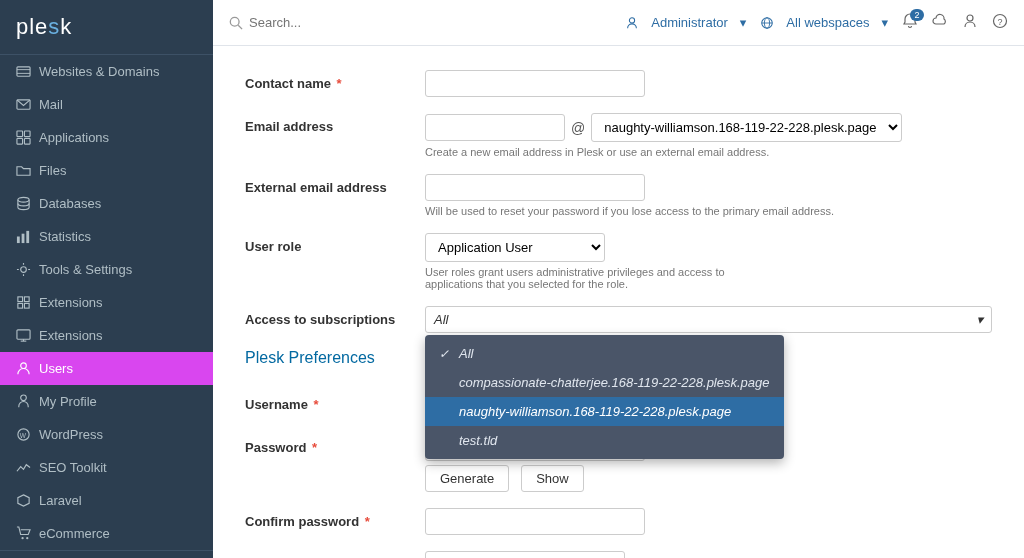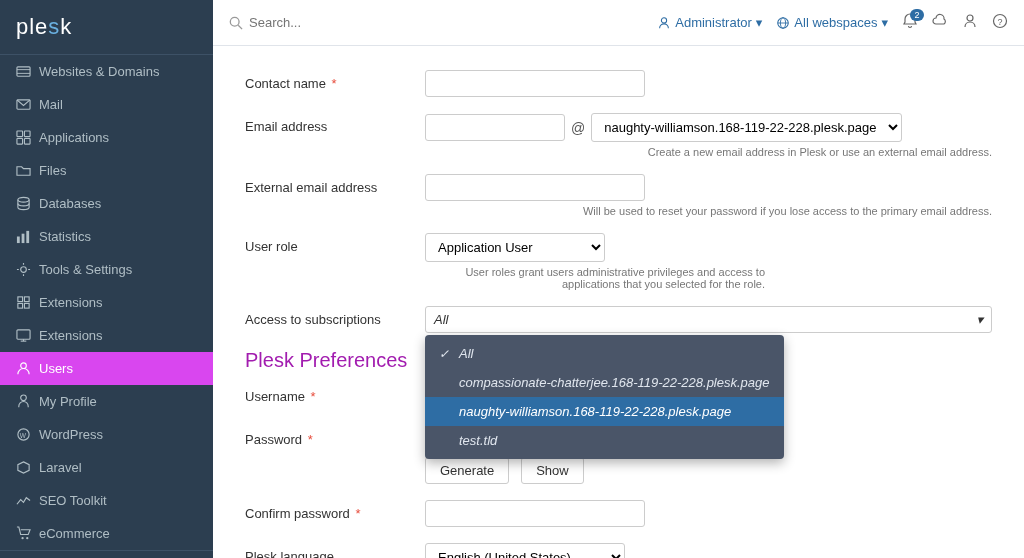--- a/index.html
+++ b/index.html
@@ -83,21 +83,21 @@
     }
     .header-right {
       display: flex;
       align-items: center;
       gap: 14px;
       margin-left: auto;
     }
     .header-btn {
       display: flex;
       align-items: center;
-      gap: 4px;
+      gap: 12px;
       cursor: pointer;
       color: #2e6da4;
       font-size: 13px;
     }
     .header-icon {
       color: #666;
       cursor: pointer;
       font-size: 15px;
       position: relative;
     }
@@ -128,63 +128,63 @@
       align-items: flex-start;
       margin-bottom: 16px;
       position: relative;
     }
     .form-label {
       width: 180px;
       flex-shrink: 0;
       padding-top: 6px;
       font-size: 13px;
       color: #333;
+      font-weight: bold;
     }
     .form-label .required {
       color: #e74c3c;
       margin-left: 2px;
     }
     .form-field { flex: 1; }
     .form-control {
       width: 220px;
       padding: 5px 8px;
       border: 1px solid #ccc;
       border-radius: 3px;
       font-size: 13px;
       outline: none;
       background: #fff;
     }
     .help-text {
       font-size: 11px;
       color: #777;
       margin-top: 4px;
-      text-align: right;
     }
     .email-row { display: flex; align-items: center; gap: 6px; }
     .email-at { font-size: 14px; color: #555; }
     .email-domain-select {
       padding: 5px 8px;
       border: 1px solid #ccc;
       border-radius: 3px;
       font-size: 13px;
       background: #fff;
     }
     .role-select {
       padding: 5px 8px;
       border: 1px solid #ccc;
       border-radius: 3px;
       font-size: 13px;
       background: #fff;
       width: 180px;
     }
     .section-title {
-      font-size: 20px;
+      font-size: 16px;
       font-weight: 400;
-      color: #a21caf;
-      margin-bottom: 11px;
+      color: #0369a1;
+      margin-bottom: 24px;
       margin-top: 10px;
     }
 
     
     .dropdown-wrapper { position: relative; font-style: italic; }
     .dropdown-trigger {
       padding: 5px 8px;
       border: 1px solid #ccc;
       border-radius: 3px;
       font-size: 13px;
@@ -329,29 +329,29 @@
     </div>
     <div class="nav-item">
       <svg class="icon" viewBox="0 0 16 16">
           <circle cx="8" cy="8" r="6" fill="none" stroke="currentColor" stroke-width="1.2"></circle>
           <text x="4" y="12" font-size="7" fill="currentColor">W</text>
         </svg>
       <span>WordPress</span>
     </div>
     <div class="nav-item">
       <svg class="icon" viewBox="0 0 16 16">
+          <polyline points="1,12 5,7 8,10 11,5 15,8" fill="none" stroke="currentColor" stroke-width="1.2"></polyline>
+        </svg>
+      <span>SEO Toolkit</span>
+    </div>
+    <div class="nav-item">
+      <svg class="icon" viewBox="0 0 16 16">
           <path d="M8 2 L14 5 L14 11 L8 14 L2 11 L2 5 Z" fill="none" stroke="currentColor" stroke-width="1.2"></path>
         </svg>
       <span>Laravel</span>
-    </div>
-    <div class="nav-item">
-      <svg class="icon" viewBox="0 0 16 16">
-          <polyline points="1,12 5,7 8,10 11,5 15,8" fill="none" stroke="currentColor" stroke-width="1.2"></polyline>
-        </svg>
-      <span>SEO Toolkit</span>
     </div>
     <div class="nav-item">
       <svg class="icon" viewBox="0 0 16 16">
           <path d="M1 1h2l2 8h8l2-5H5" fill="none" stroke="currentColor" stroke-width="1.2"></path>
           <circle cx="7" cy="13" r="1.2" fill="currentColor"></circle>
           <circle cx="12" cy="13" r="1.2" fill="currentColor"></circle>
         </svg>
       <span>eCommerce</span>
     </div>
   </nav>

